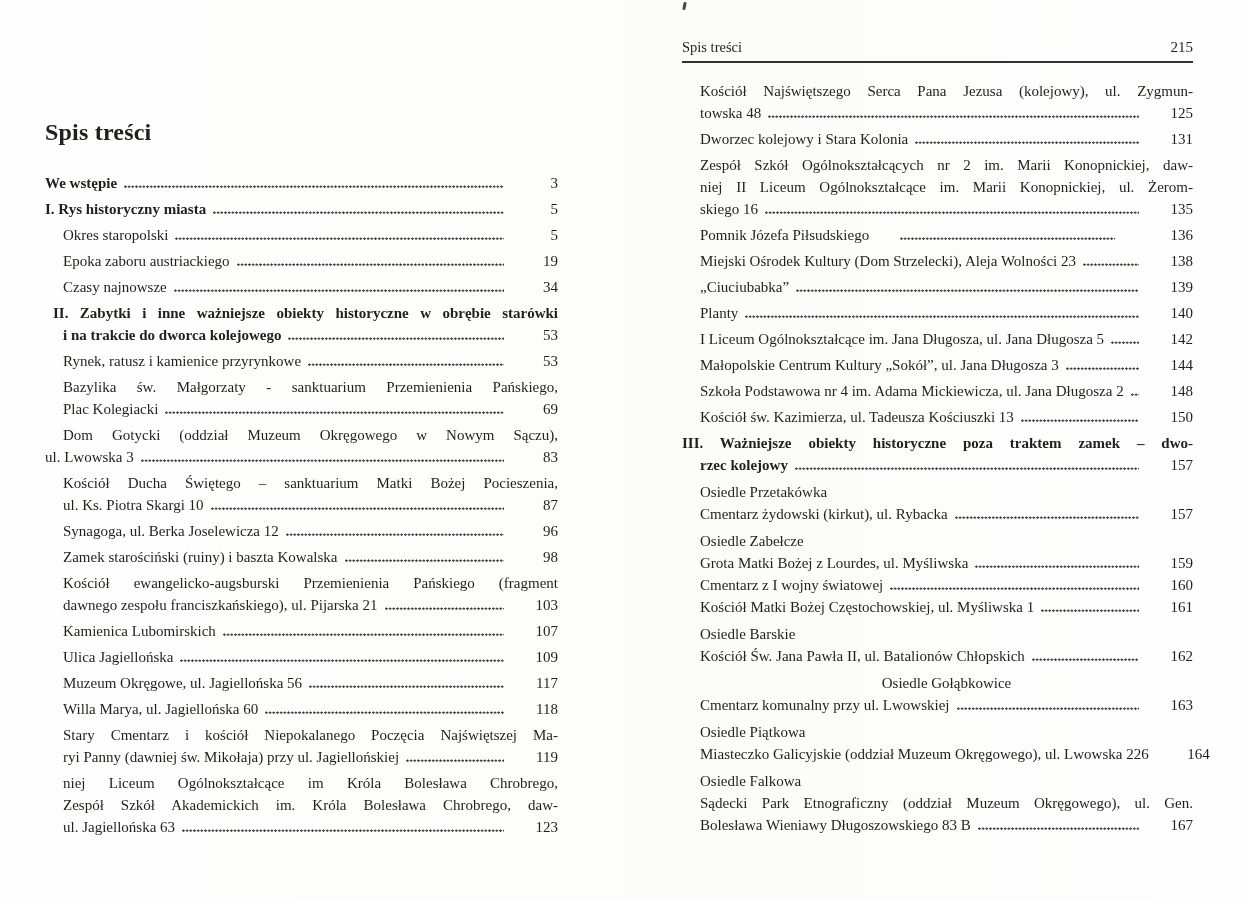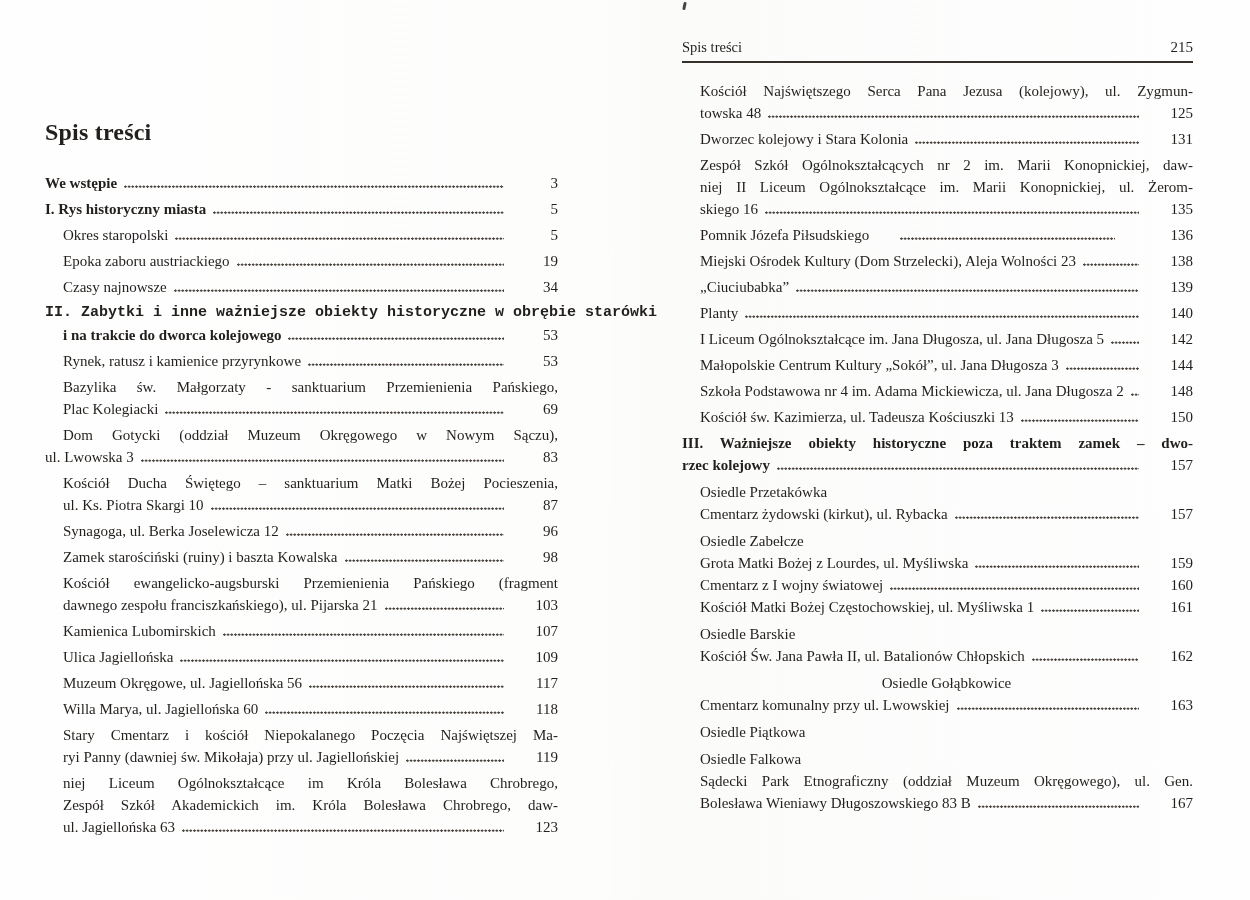--- a/index.html
+++ b/index.html
@@ -91,21 +91,21 @@
           </div>
         </div>
         <div class="entry">
           <div class="tocline" style="margin-left: 18px;">
             <span class="ttext">Czasy najnowsze</span>
             <span class="leader"></span>
             <span class="pnum">34</span>
           </div>
         </div>
         <div class="entry bold">
-          <div class="justline" style="margin-left: 0px; font-family: Liberation Mono, monospace;">II. Zabytki i inne ważniejsze obiekty historyczne w obrębie starówki</div>
+          <div class="justline" style="margin-left: 8px;">II. Zabytki i inne ważniejsze obiekty historyczne w obrębie starówki</div>
           <div class="tocline" style="margin-left: 18px;">
             <span class="ttext">i na trakcie do dworca kolejowego</span>
             <span class="leader"></span>
             <span class="pnum">53</span>
           </div>
         </div>
         <div class="entry">
           <div class="tocline" style="margin-left: 18px;">
             <span class="ttext">Rynek, ratusz i kamienice przyrynkowe</span>
             <span class="leader"></span>
@@ -288,21 +288,21 @@
         </div>
         <div class="entry">
           <div class="tocline" style="margin-left: 18px;">
             <span class="ttext">Kościół św. Kazimierza, ul. Tadeusza Kościuszki 13</span>
             <span class="leader"></span>
             <span class="pnum">150</span>
           </div>
         </div>
         <div class="entry bold">
           <div class="justline" style="margin-left: 0px;">III. Ważniejsze obiekty historyczne poza traktem zamek – dwo-</div>
-          <div class="tocline" style="">
+          <div class="tocline" style="margin-left: 18px;">
             <span class="ttext">rzec kolejowy</span>
             <span class="leader"></span>
             <span class="pnum">157</span>
           </div>
         </div>
         <div class="entry group">
           <div class="plainline" style="margin-left: 18px;">Osiedle Przetakówka</div>
         </div>
         <div class="entry tight">
           <div class="tocline" style="margin-left: 18px;">
@@ -350,20 +350,27 @@
         </div>
         <div class="entry tight">
           <div class="tocline" style="margin-left: 18px;">
             <span class="ttext">Cmentarz komunalny przy ul. Lwowskiej</span>
             <span class="leader"></span>
             <span class="pnum">163</span>
           </div>
         </div>
         <div class="entry group">
           <div class="plainline" style="margin-left: 18px;">Osiedle Piątkowa</div>
+        </div>
+        <div class="entry tight">
+          <div class="tocline" style="margin-left: 18px;">
+            <span class="ttext">Miasteczko Galicyjskie (oddział Muzeum Okręgowego), ul. Lwowska 226</span>
+            <span class="leader"></span>
+            <span class="pnum">164</span>
+          </div>
         </div>
         <div class="entry group">
           <div class="plainline" style="margin-left: 18px;">Osiedle Falkowa</div>
         </div>
         <div class="entry tight">
           <div class="justline" style="margin-left: 18px;">Sądecki Park Etnograficzny (oddział Muzeum Okręgowego), ul. Gen.</div>
           <div class="tocline" style="margin-left: 18px;">
             <span class="ttext">Bolesława Wieniawy Długoszowskiego 83 B</span>
             <span class="leader"></span>
             <span class="pnum">167</span>

